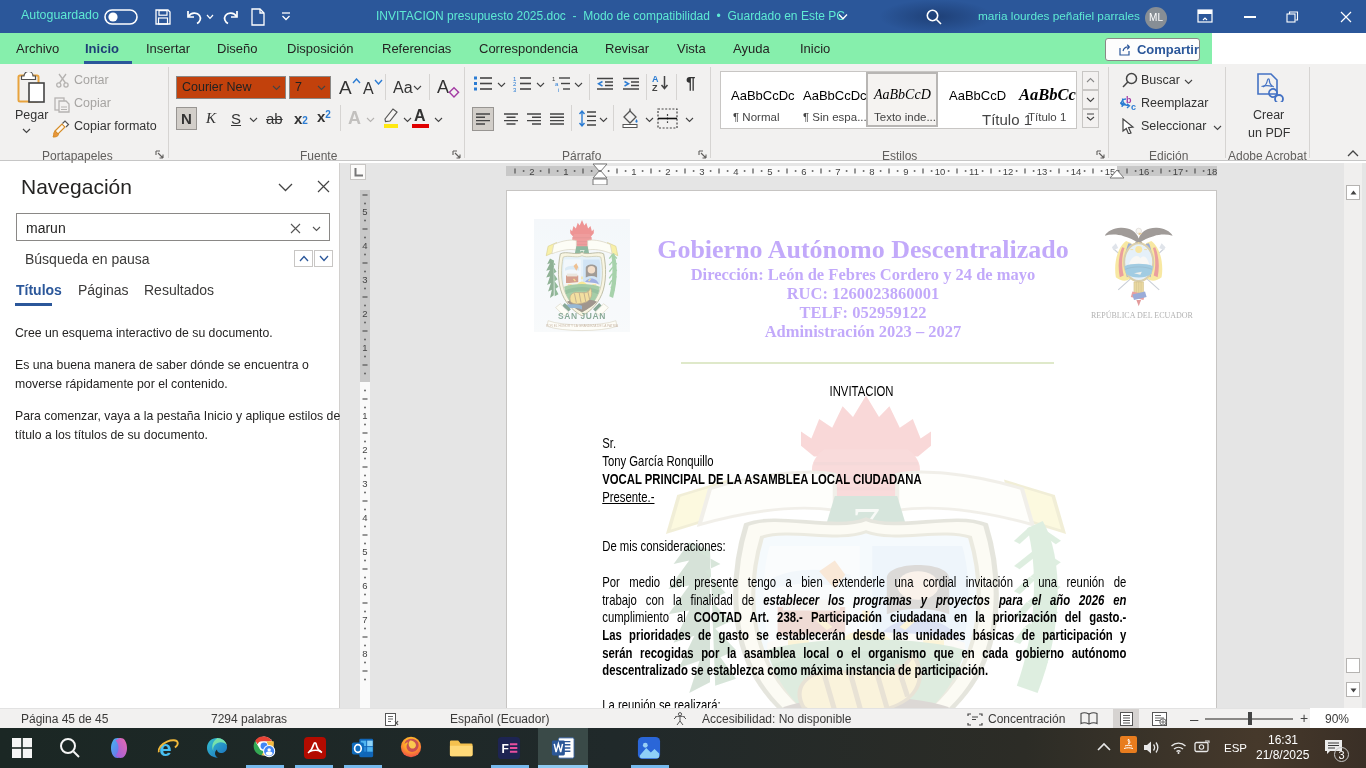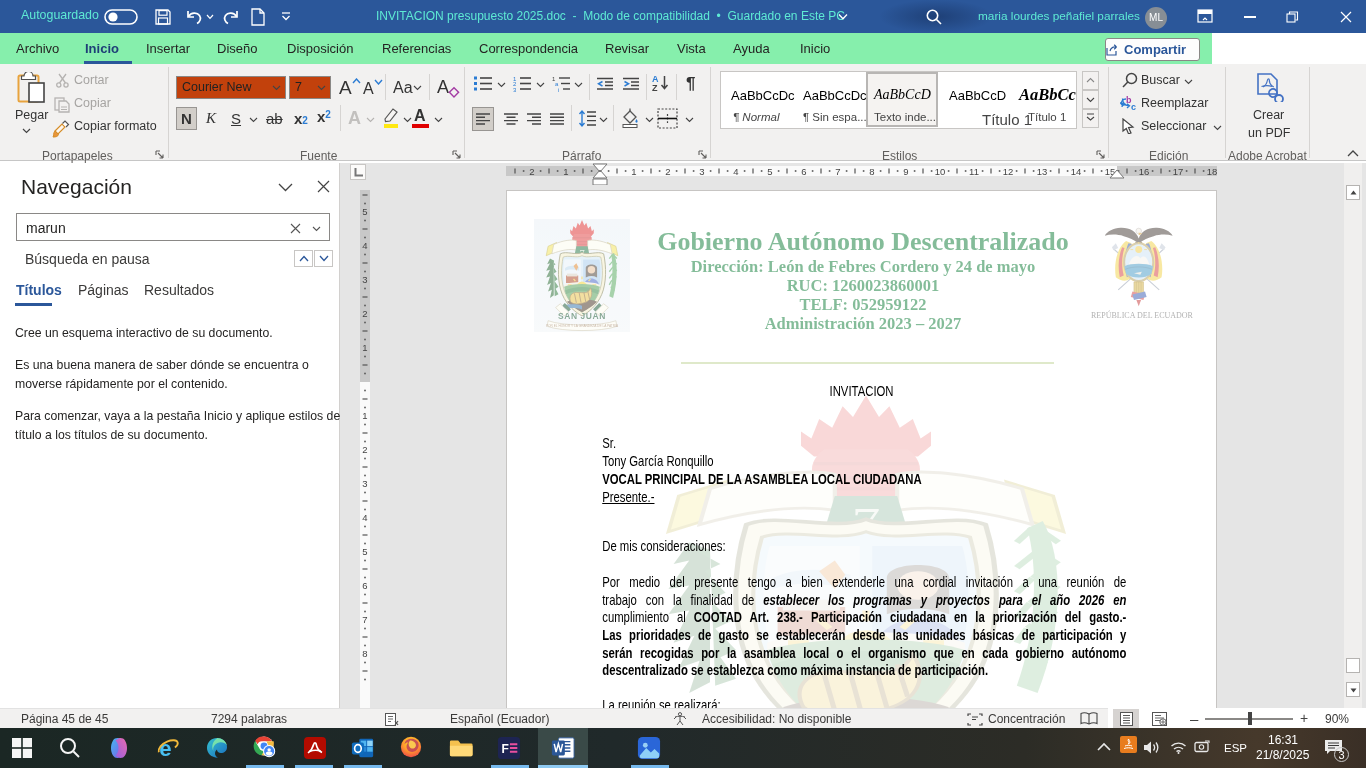--- a/index.html
+++ b/index.html
@@ -9,40 +9,40 @@
 .abs { position:absolute; }
 
 
 #titlebar { position:absolute; left:0; top:0; width:1366px; height:33px; background:#2b579a; color:#fff; }
 #titlebar .txt { position:absolute; font-size:12.4px; color:#5eead4; white-space:nowrap; }
 
 
 #tabrow { position:absolute; left:0; top:33px; width:1212px; height:31px; background:#86efac; }
 .tab { position:absolute; top:0; height:31px; line-height:31px; font-size:13px; color:#252423; }
 .tab.active { color:#1e3f77; font-weight:bold; }
-#compartir { position:absolute; right:12px; top:5px; width:95px; height:23px; border:1px solid #8a8886; border-radius:3px; color:#2b579a; font-weight:bold; font-size:13px; line-height:21px; text-align:left; background:#fdfdfd; }
+#compartir { position:absolute; right:12px; top:5px; width:95px; height:23px; border:1px solid #8a8886; border-radius:3px; color:#2b579a; font-weight:bold; font-size:13px; line-height:21px; text-align:right; background:#fdfdfd; }
 
 
 #ribbon { position:absolute; left:0; top:64px; width:1366px; height:97px; background:#f2f1f0; border-bottom:1px solid #c6c6c6; }
 .gsep { position:absolute; top:3px; width:1px; height:91px; background:#d6d4d2; }
 .glabel { position:absolute; top:85px; font-size:12px; color:#605e5c; white-space:nowrap; }
 .launcher { position:absolute; top:86px; width:10px; height:10px; }
 .ribtxt { font-size:14px; color:#333; white-space:nowrap; position:absolute; }
 .gray { color:#a6a4a2; }
 .combo { position:absolute; background:#c2410c; border:1px solid #8a8886; font-size:12.5px; color:#222; }
 
 
 #docarea { position:absolute; left:340px; top:163px; width:1026px; height:545px; background:#e5e5e5; overflow:hidden; }
 #page { position:absolute; left:166px; top:27px; width:711px; height:600px; background:#fff; border:1px solid #c7c5c3; }
 
 
 #navpanel { position:absolute; left:0; top:163px; width:340px; height:545px; background:#fff; border-right:1px solid #d2d0ce; }
 
 
-#statusbar { position:absolute; left:0; top:708px; width:1108px; height:20px; background:#f2f1f0; border-top:1px solid #e2e2e2; font-size:12px; color:#3b3a39;padding-left:6px; }
+#statusbar { position:absolute; left:0; top:708px; width:1310px; height:20px; background:#f2f1f0; border-top:1px solid #e2e2e2; font-size:12px; color:#3b3a39;padding-left:6px; }
 #statusbar span { position:absolute; top:3px; white-space:nowrap; }
 
 
 #taskbar { position:absolute; left:0; top:728px; width:1366px; height:40px; background:linear-gradient(90deg,#1b2724 0%,#20292a 45%,#2c2c26 75%,#46392b 92%,#3a2f26 100%); }
 .tbicon { position:absolute; top:8px; width:24px; height:24px; }
 .tbtxt { position:absolute; color:#fff; font-size:12px; white-space:nowrap; }
 </style>
 </head>
 <body>
 <div id="app">
@@ -335,21 +335,21 @@
       <path d="M10.5 6 V15 M6 10.5 H15" stroke="#444" stroke-width="1.2" stroke-dasharray="2 1.6"></path>
       <path d="M1 10.5 H20" stroke="#111" stroke-width="1.6"></path>
     </svg>
     <svg class="abs" style="left:685px; top:53px;" width="9" height="6" viewBox="0 0 9 6">
         <path d="M1 1 L4.5 4.5 L8 1" fill="none" stroke="#444" stroke-width="1.1"></path>
       </svg>
 
     <div class="abs" style="left:720px; top:7px; width:357px; height:58px; background:#fff; border:1px solid #c8c6c4;"></div>
     <div class="abs" style="left:866px; top:8px; width:72px; height:55px; background:#f5f3f1; border:2px solid #b8b6b4;"></div>
     <span class="ribtxt" style="left:731px; top:24px; font-size:13px; color:#000;">AaBbCcDc</span>
-    <span class="ribtxt" style="left:733px; top:47px; font-size:11.5px; color:#444;font-style:italic;">¶ Normal</span>
+    <span class="ribtxt" style="left:733px; top:47px; font-size:11.5px; color:#444;">¶ Normal</span>
     <span class="ribtxt" style="left:803px; top:24px; font-size:13px; color:#000;">AaBbCcDc</span>
     <span class="ribtxt" style="left:803px; top:47px; font-size:11.5px; color:#444;">¶ Sin espa...</span>
     <span class="ribtxt" style="left:874px; top:23px; font-size:14px; font-style:italic; font-family:'Liberation Serif',serif; color:#000;">AaBbCcD</span>
     <span class="ribtxt" style="left:874px; top:47px; font-size:11.5px; color:#444;">Texto inde...</span>
     <span class="ribtxt" style="left:949px; top:24px; font-size:13px; color:#000;">AaBbCcD</span>
     <span class="ribtxt" style="left:957px; top:47px; font-size:15px; color:#444;margin-left:25px;">Título 1</span>
     <span class="ribtxt" style="left:1019px; top:21px; font-size:16.5px; font-weight:bold; font-style:italic; font-family:'Liberation Serif',serif; color:#000;">AaBbCс</span>
     <span class="ribtxt" style="left:1028px; top:47px; font-size:11.5px; color:#444;">Título 1</span>
     <div class="abs" style="left:1082px; top:7px; width:17px; height:19px; background:#f3f1f0; border:1px solid #c8c6c4;"></div>
     <svg class="abs" style="left:1086px; top:13px;" width="9" height="6" viewBox="0 0 9 6">
@@ -689,21 +689,21 @@
 
       <div class="abs" style="left:0; top:0; width:709px; height:210px; opacity:0.52;">
         <div class="abs" style="left:27px; top:28px; width:96px; height:113px; background:linear-gradient(180deg,#eaf1f7,#f2f6f9);"></div>
         <svg class="abs" style="left:27px; top:28px;" width="96" height="113" viewBox="0 0 100 120">
             <use href="#crest"></use>
           </svg>
         <svg class="abs" style="left:597px; top:32px;" width="71" height="91" viewBox="0 0 90 110">
             <use href="#ecuador"></use>
           </svg>
         <div class="abs" style="left:584px; top:120px; width:100px; text-align:center; font-family:'Liberation Serif',serif; font-size:8px; color:#6a6a6a; white-space:nowrap;">REPÚBLICA DEL ECUADOR</div>
-        <div class="abs" style="left:60px; top:36px; width:592px; text-align:center; font-family:'Liberation Serif',serif; color:#15803d; font-weight:bold;">
+        <div class="abs" style="left:60px; top:44px; width:592px; text-align:center; font-family:'Liberation Serif',serif; color:#8b5cf6; font-weight:bold;">
           <div style="font-size:26px; line-height:29px;">Gobierno Autónomo Descentralizado</div>
           <div style="font-size:16.5px; line-height:19px; margin-top:1px;">Dirección: León de Febres Cordero y 24 de mayo</div>
           <div style="font-size:16.5px; line-height:19px;">RUC: 1260023860001</div>
           <div style="font-size:16.5px; line-height:19px;">TELF: 052959122</div>
           <div style="font-size:16.5px; line-height:19px;">Administración 2023 – 2027</div>
         </div>
         <div class="abs" style="left:174px; top:171px; width:373px; height:2px; background:#c3d69b;"></div>
       </div>
 
       <svg class="abs" style="left:99px; top:201px; opacity:0.19;" width="520" height="430" viewBox="0 0 100 120" preserveAspectRatio="none">

